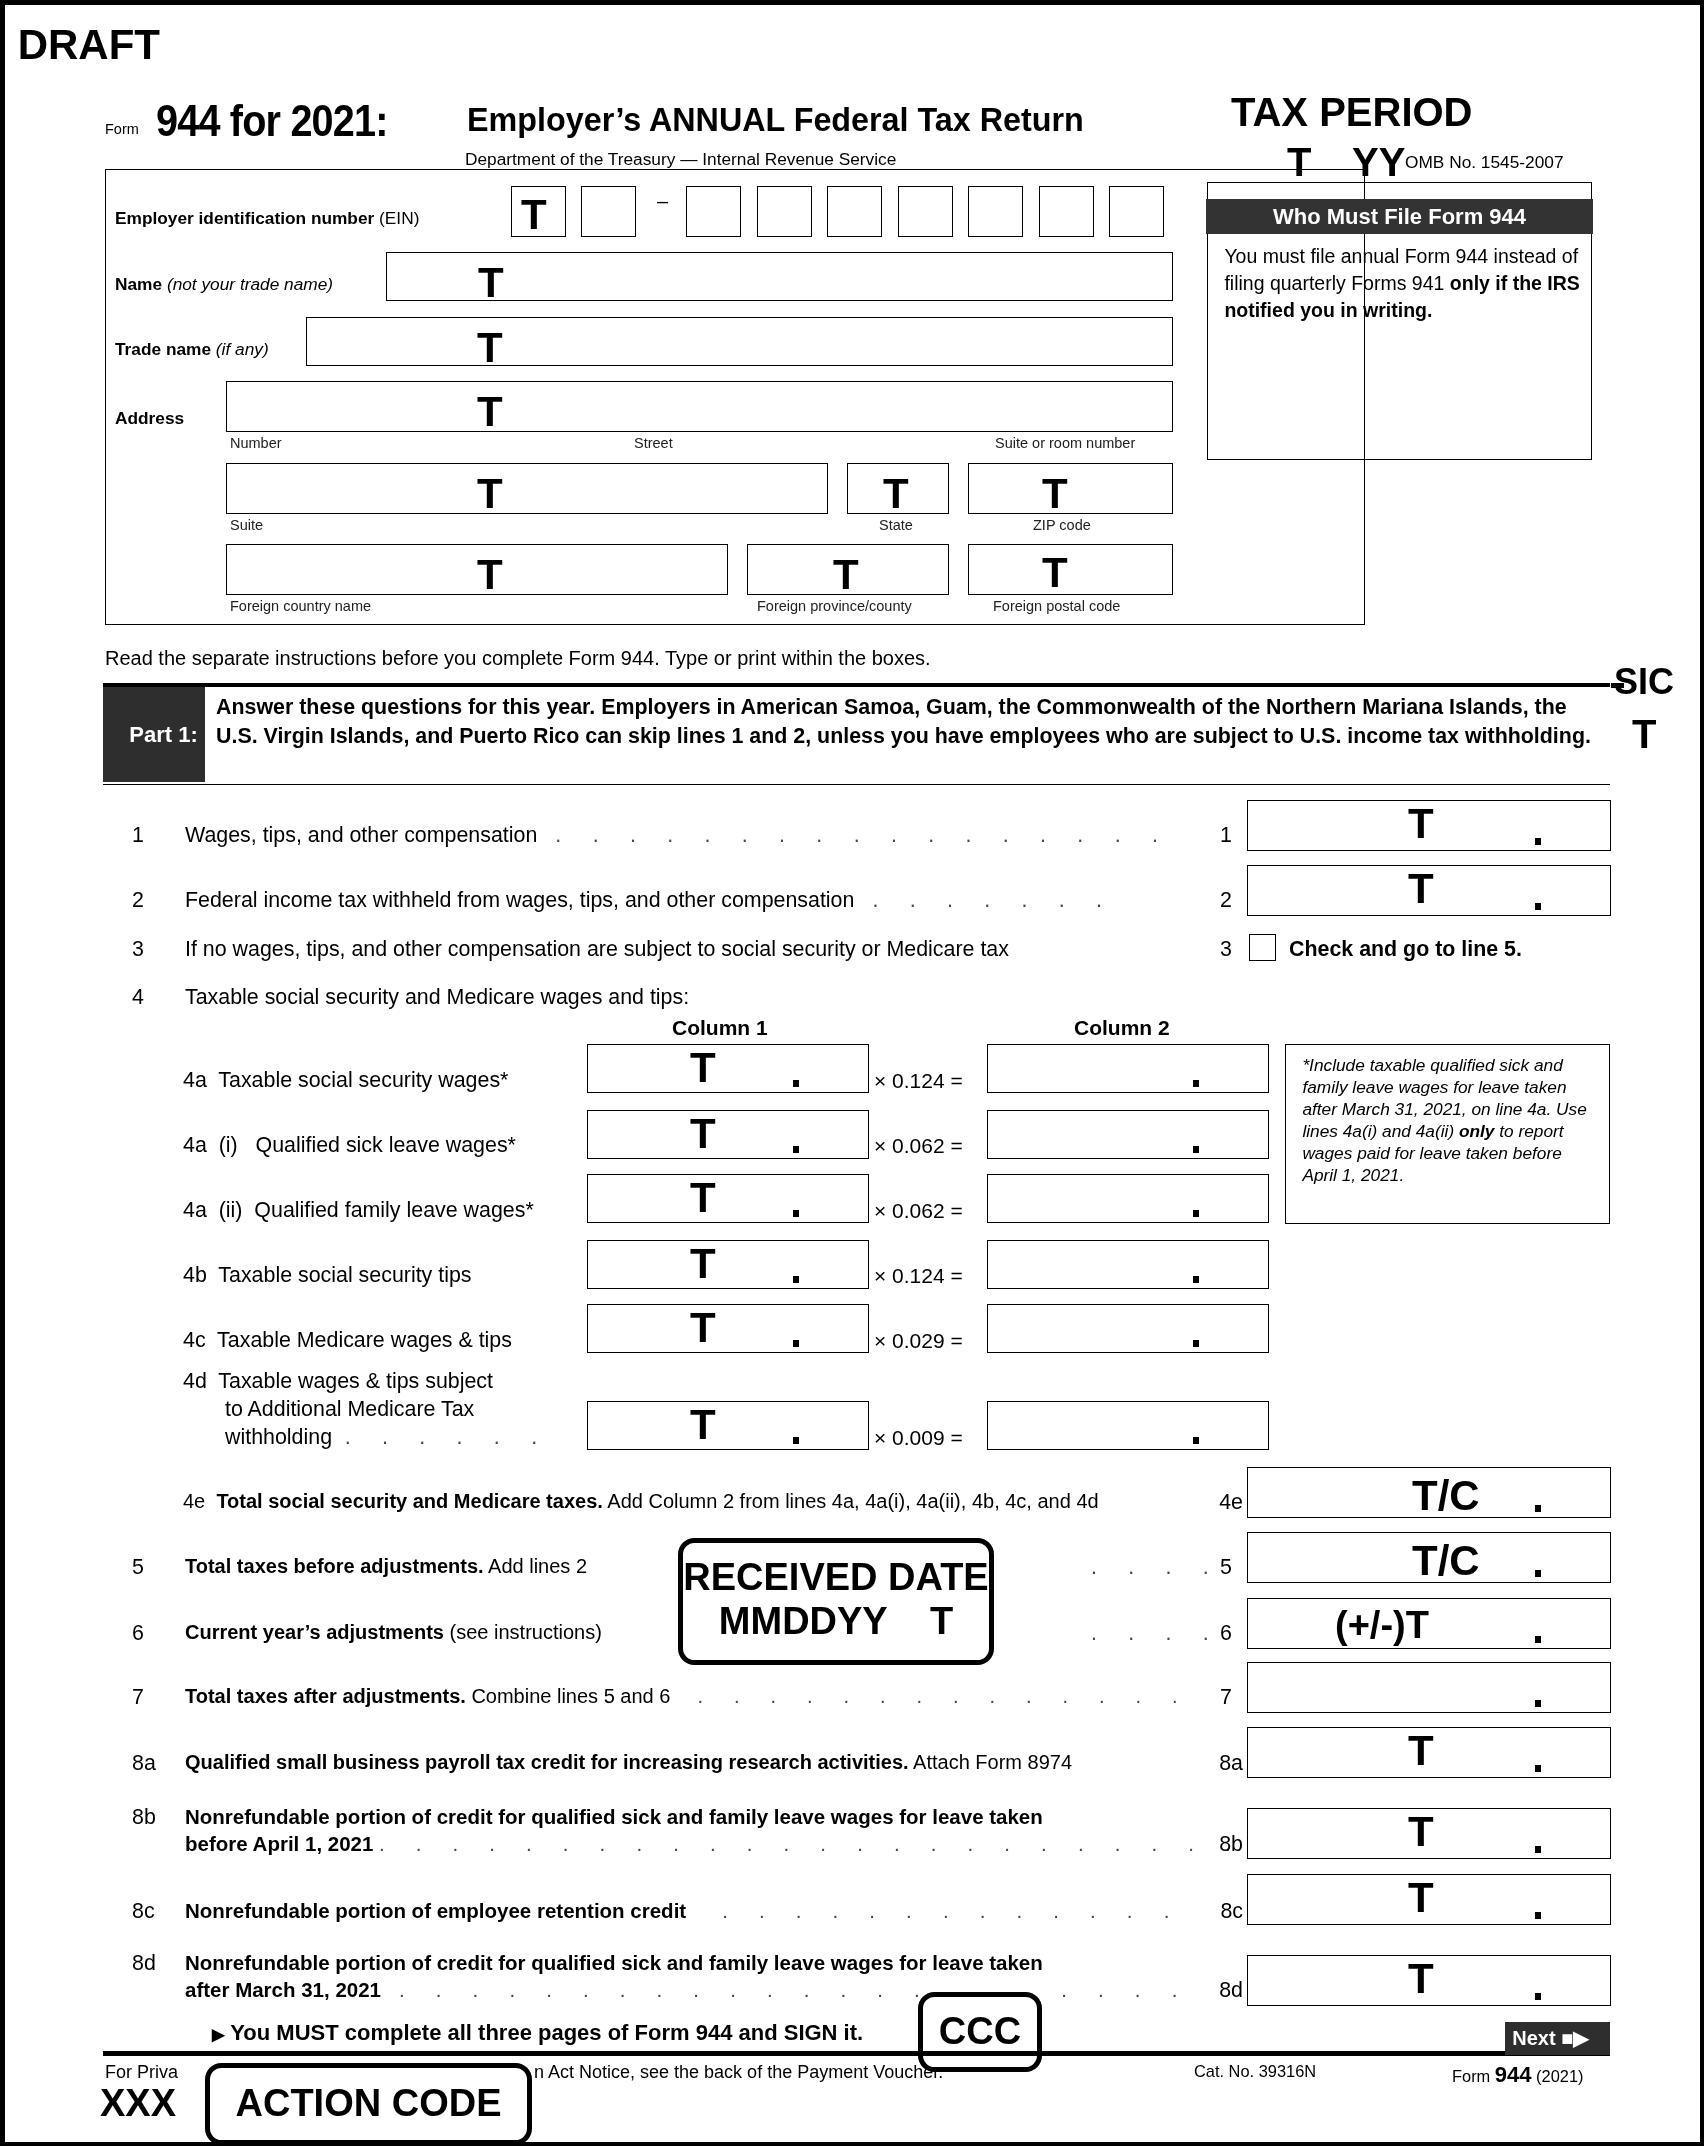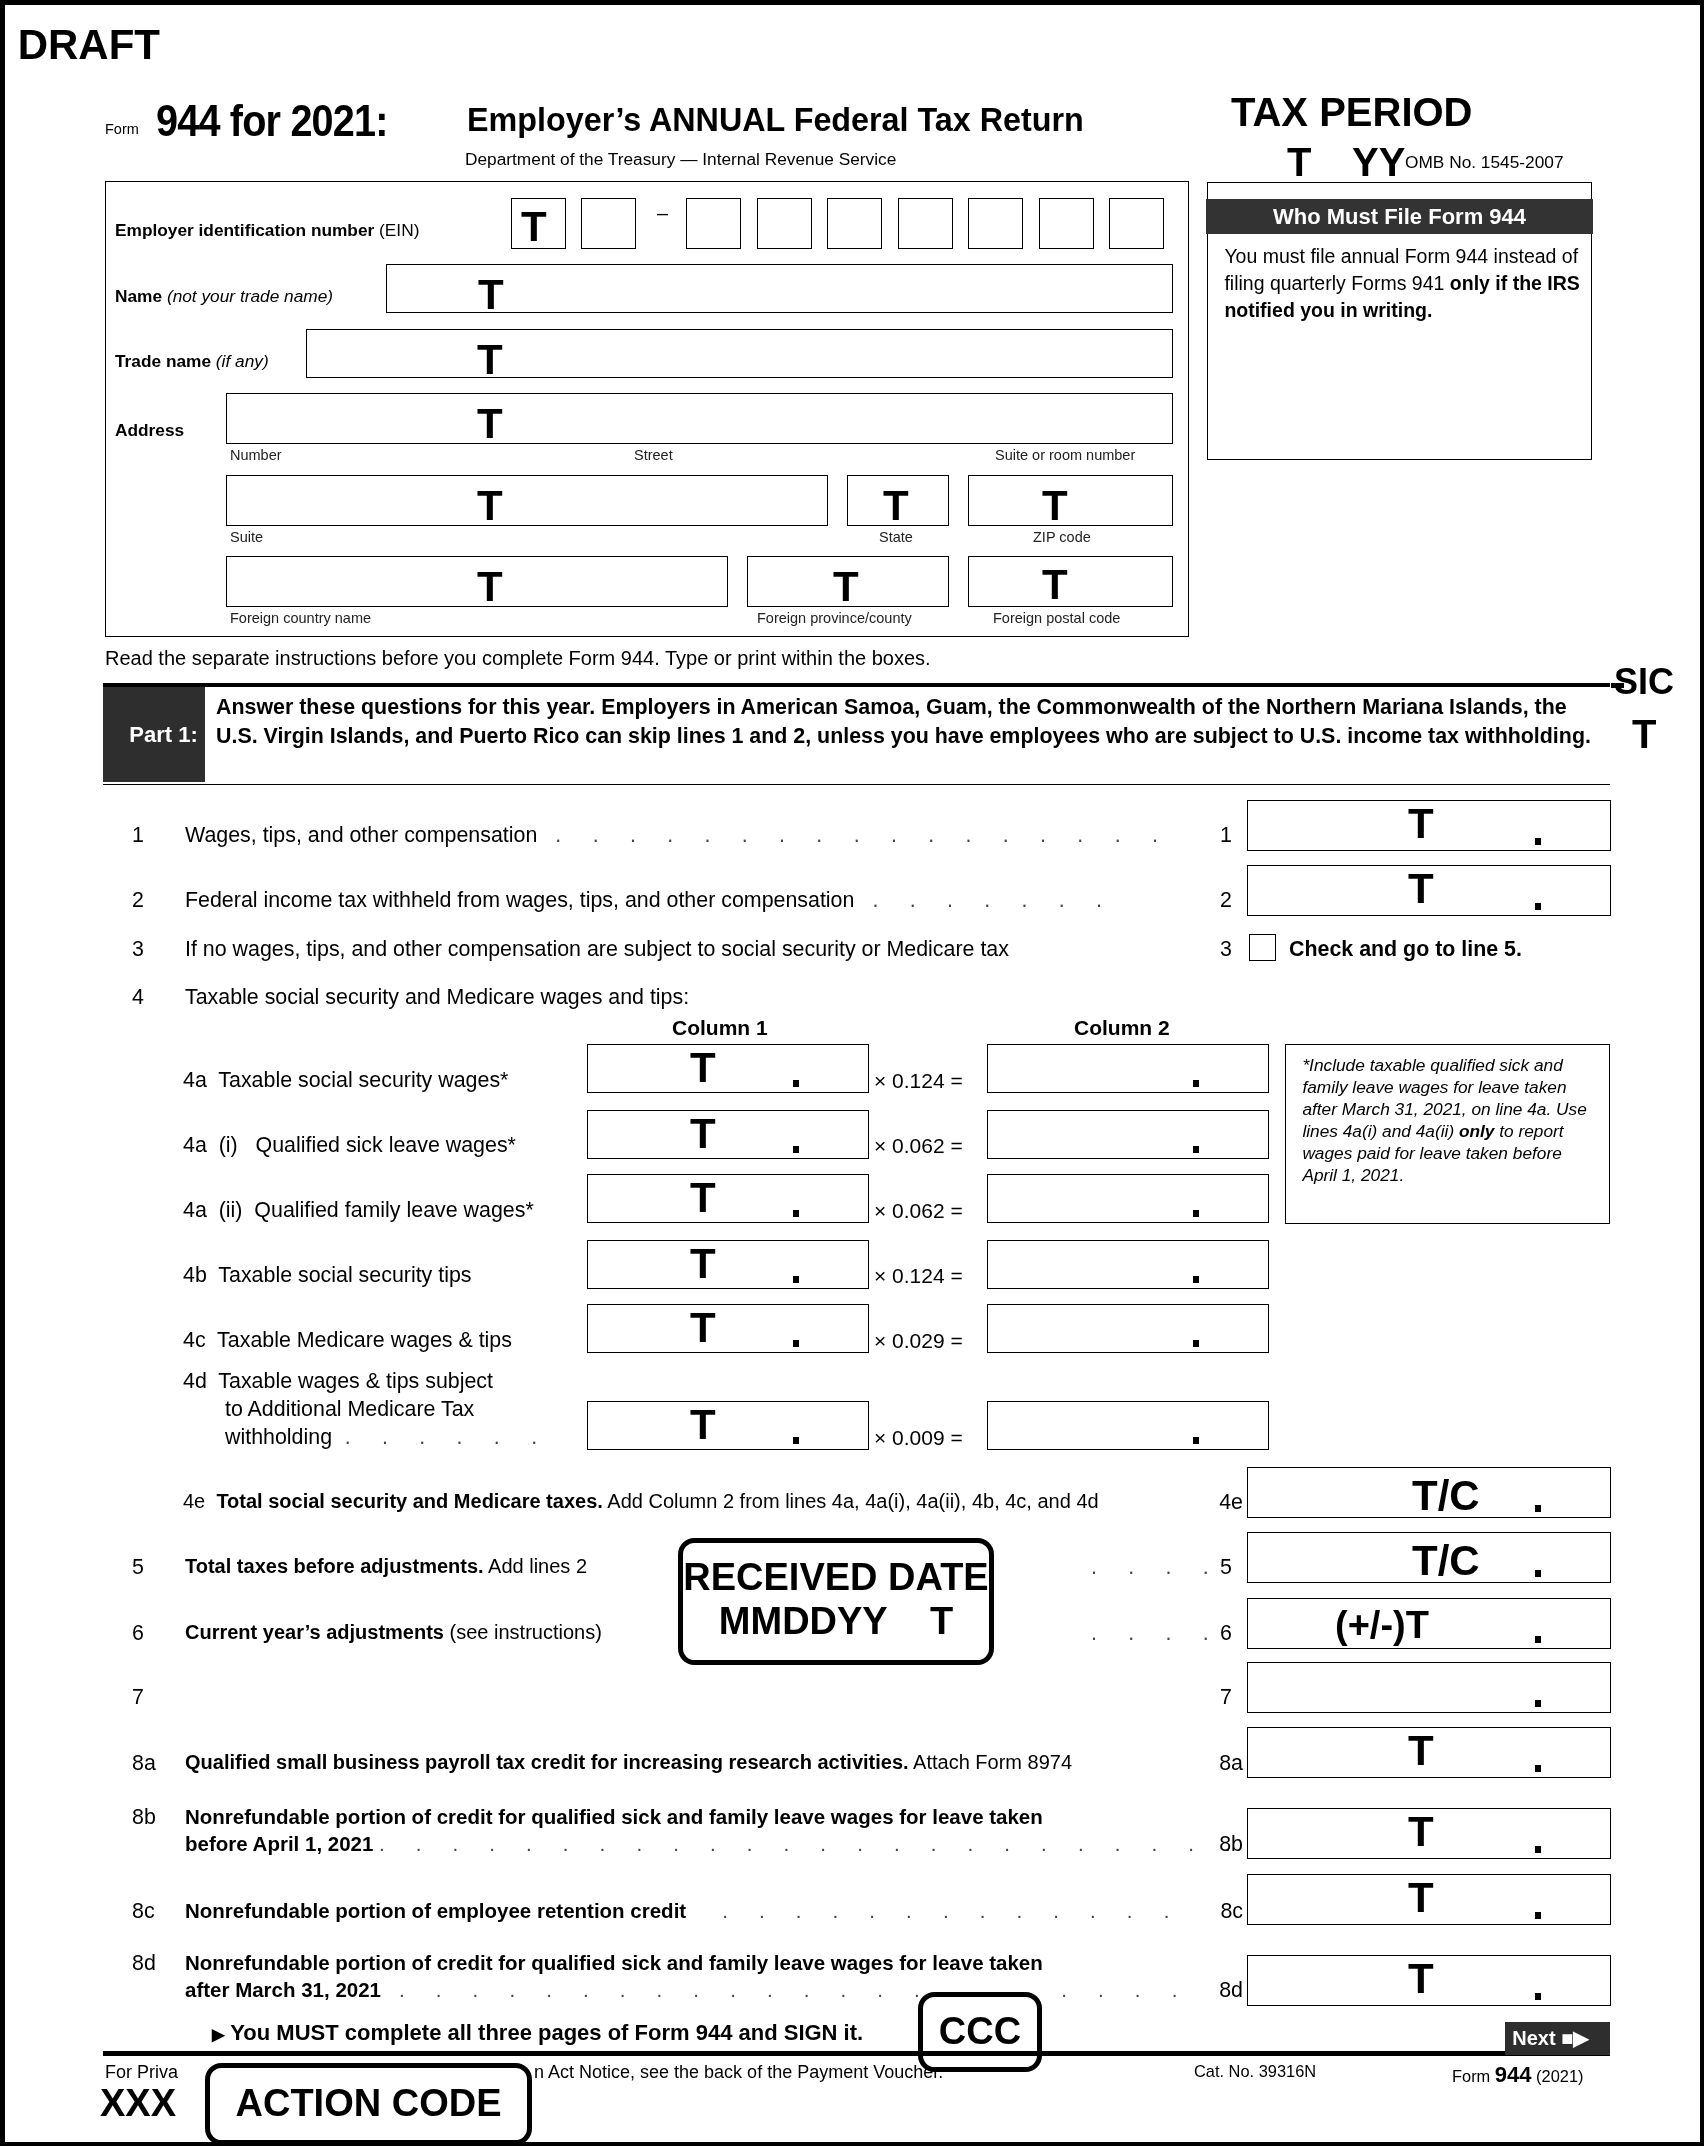--- a/index.html
+++ b/index.html
@@ -10,21 +10,21 @@
   .draft { left: 12.7px; top: 16.4px; font-size: 42px; font-weight: bold; }
   .formword { left: 100px; top: 116px; font-size: 14.5px; }
   .formnum { left: 151px; top: 91px; font-size: 44px; font-weight: bold; transform: scaleX(0.9); transform-origin: left; letter-spacing: -0.9px; }
   .formtitle { left: 462px; top: 95px; font-size: 34px; font-weight: bold; transform: scaleX(0.95); transform-origin: left; }
   .dept { left: 460px; top: 144px; font-size: 17.3px; }
   .taxperiod { left: 1226px; top: 85px; font-size: 40px; font-weight: bold; }
   .tp-t { left: 1282px; top: 135px; font-size: 40px; font-weight: bold; }
   .tp-yy { left: 1347px; top: 135px; font-size: 40px; font-weight: bold; }
   .omb { left: 1400px; top: 147px; font-size: 17.3px; }
 
-  .idbox { left: 100px; top: 176px; width: 1084px; height: 456px; border: 1.8px solid #000; border-top: 1.8px solid #000; padding-left: 44px; }
+  .idbox { left: 100px; top: 164px; width: 1260px; height: 456px; border: 1.8px solid #000; border-top: 1.8px solid #000; padding-left: 44px; }
   .lbl { font-size: 17.3px; }
   .lbl b { font-weight: bold; }
   .box { position: absolute; border: 1.8px solid #000; background: #fff; }
   .tmark { position: absolute; font-size: 42px; font-weight: bold; line-height: 1; }
   .sub { position: absolute; font-size: 14.5px; color: #222; }
 
   .who { left: 1202px; top: 177px; width: 385px; height: 278px; border: 1.8px solid #000; }
   .who-head { position: absolute; left: -1.8px; right: -1.8px; top: 16.4px; height: 35px; background: #333; color: #fff; font-weight: bold; font-size: 22px; text-align: center; line-height: 35px; }
   .who-body { position: absolute; left: 16.4px; top: 60px; right: 7.3px; font-size: 19.5px; line-height: 27px; }
 
@@ -259,20 +259,21 @@
       <span class="val" style="left:87px; top:7.3px; font-size:38px;">(+/-)T</span>
       <span class="dot"></span>
     </div>
 
   <div class="stamp" style="left:673px; top:1533px; width:316px; height:127px;">
     <div style="font-size:38px; margin-top:12.7px;">RECEIVED DATE</div>
     <div style="font-size:38px; margin-top:1.8px;"><span>MMDDYY</span>&nbsp;&nbsp;&nbsp; <span>T</span></div>
   </div>
 
   <div class="ln" style="left:127px; top:1680px;">7</div>
+  <div class="line" style="left:180px; top:1680px; font-size:20px;"><b>Total taxes after adjustments.</b><span> Combine lines 5 and 6</span><span class="dots" style="margin-left:27px;">. . . . . . . . . . . . . .</span></div>
   <div class="rln" style="left:1182px; top:1680px;">7</div>
   <div class="amt" style="left:1242px; top:1657px; width:364px; height:51px;">
       <span class="val" style="left:164px;"></span>
       <span class="dot"></span>
     </div>
 
   <div class="ln" style="left:127px; top:1746px;">8a</div>
   <div class="line" style="left:180px; top:1746px; font-size:20px;"><b>Qualified small business payroll tax credit for increasing research activities.</b><span> Attach Form 8974</span></div>
   <div class="rln" style="left:1193px; top:1746px;">8a</div>
   <div class="amt" style="left:1242px; top:1722px; width:364px; height:51px;">

